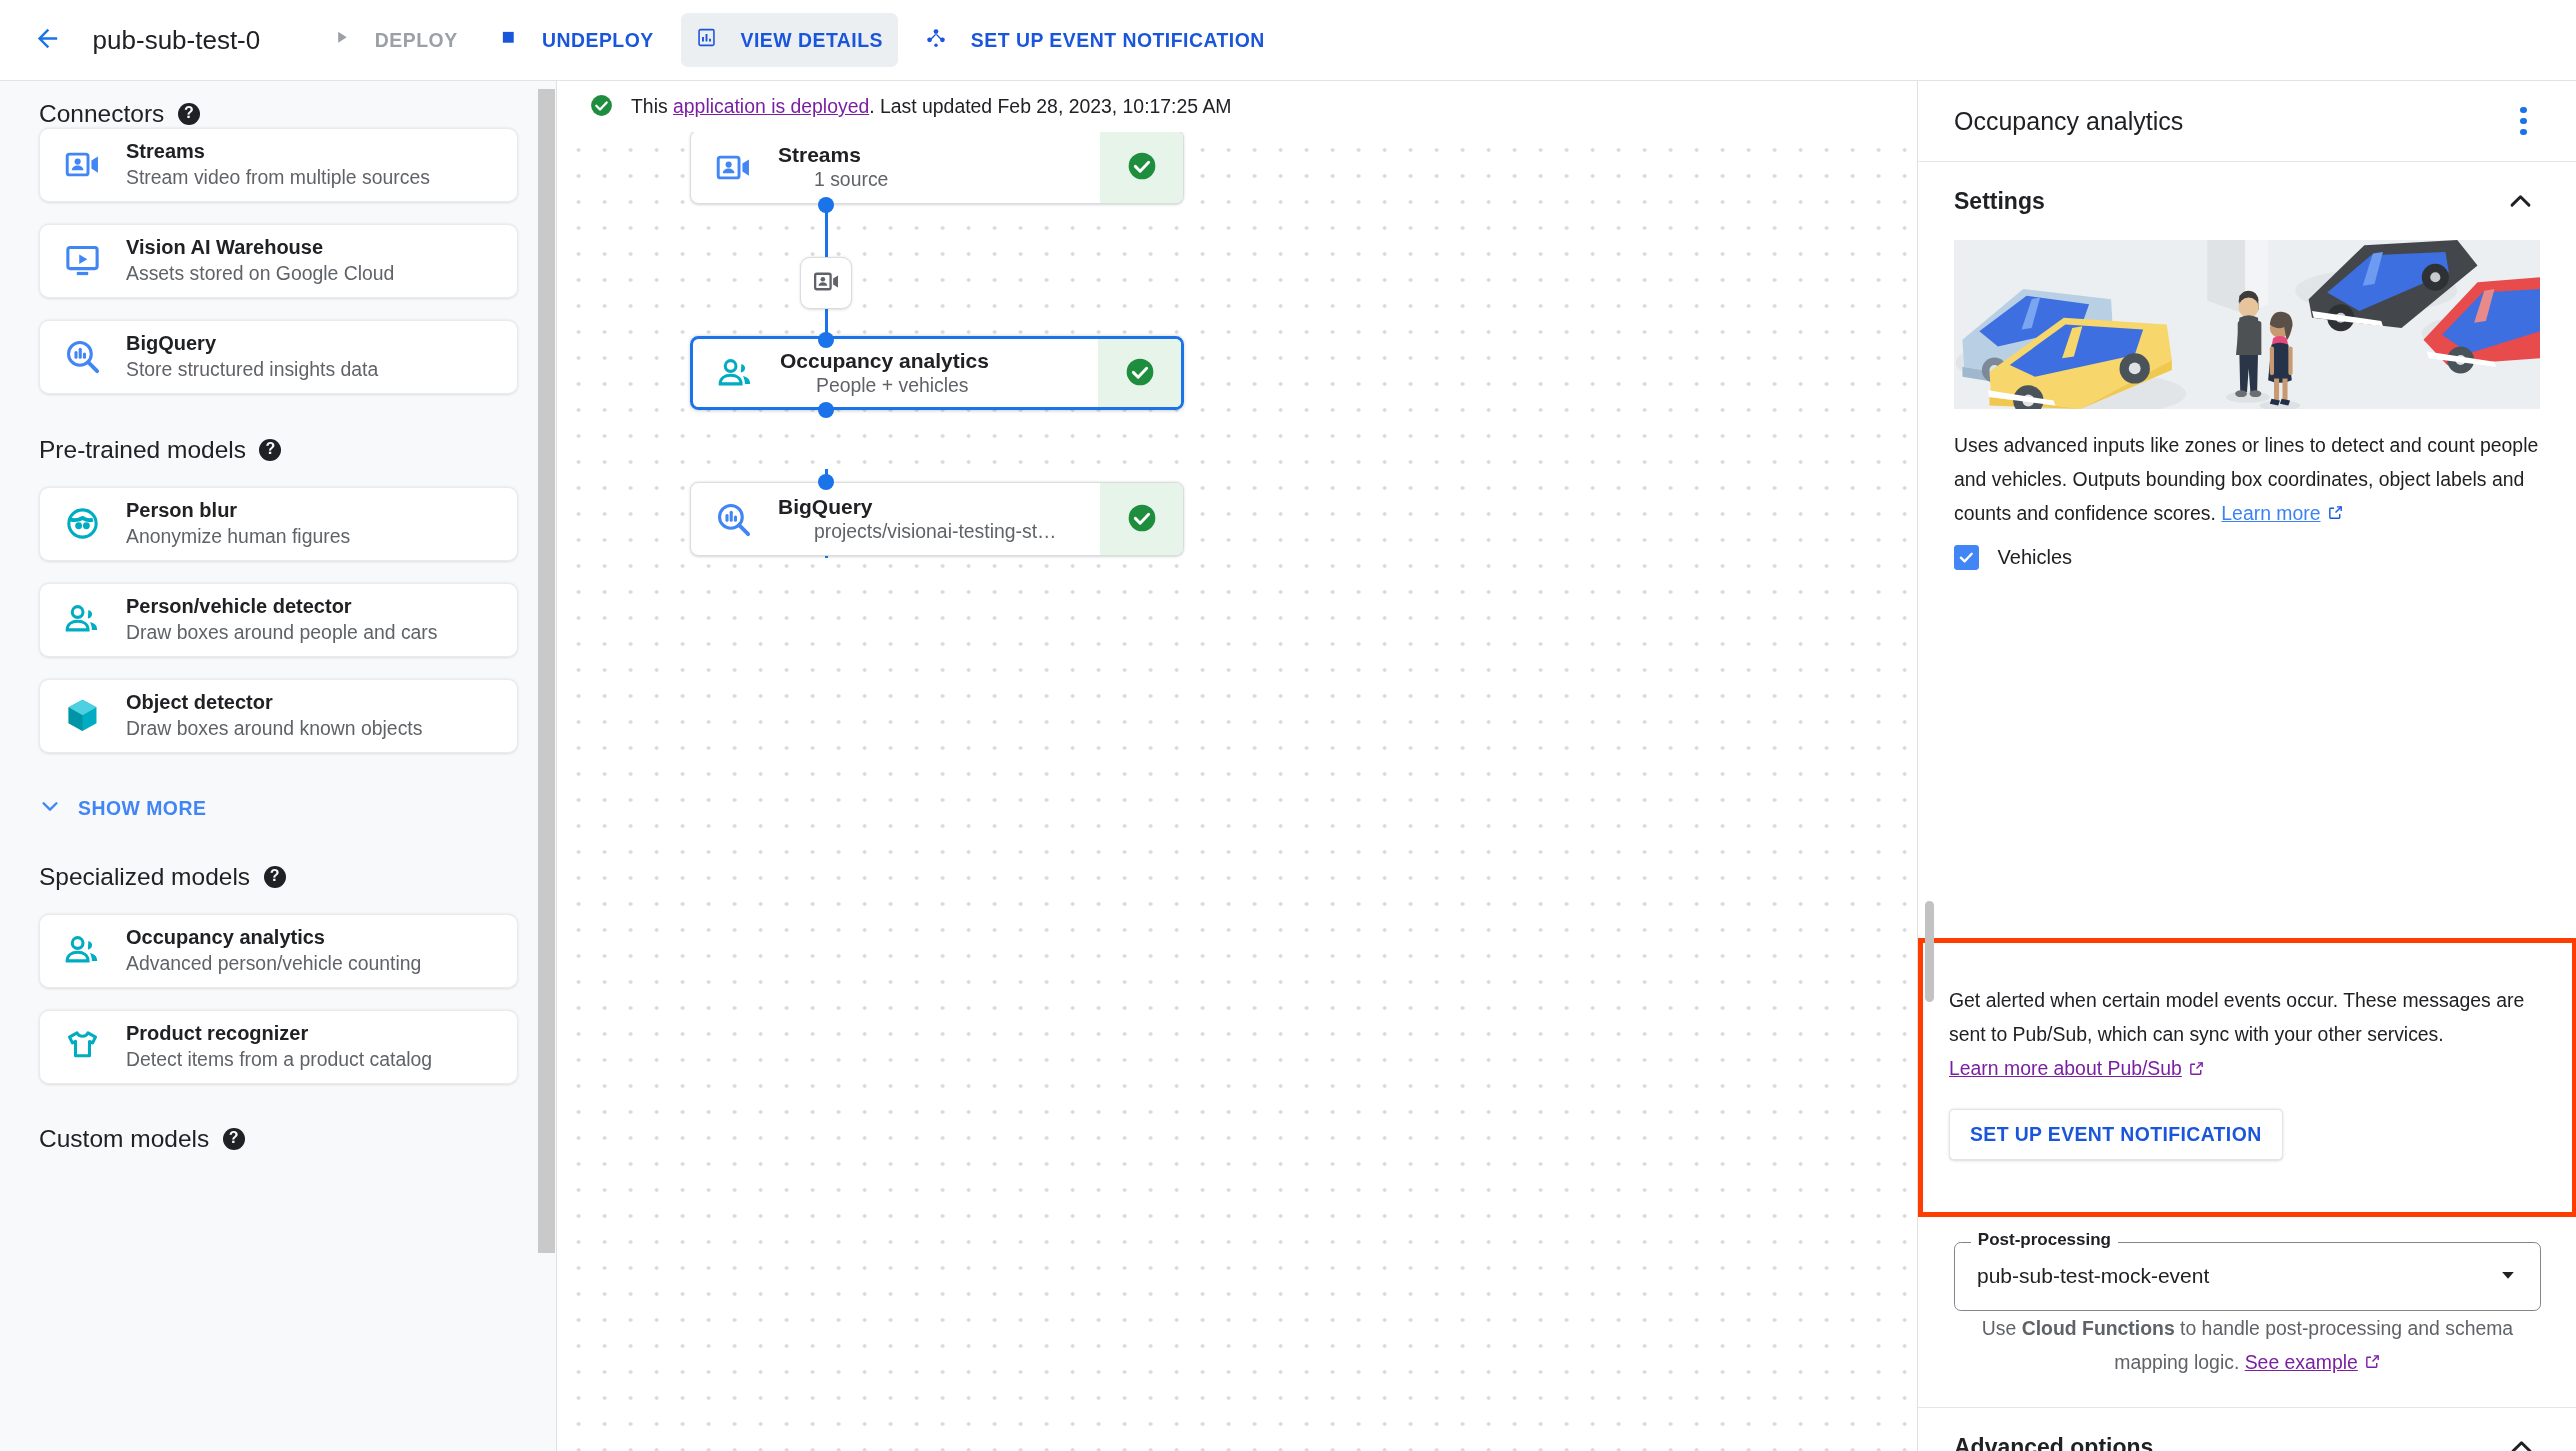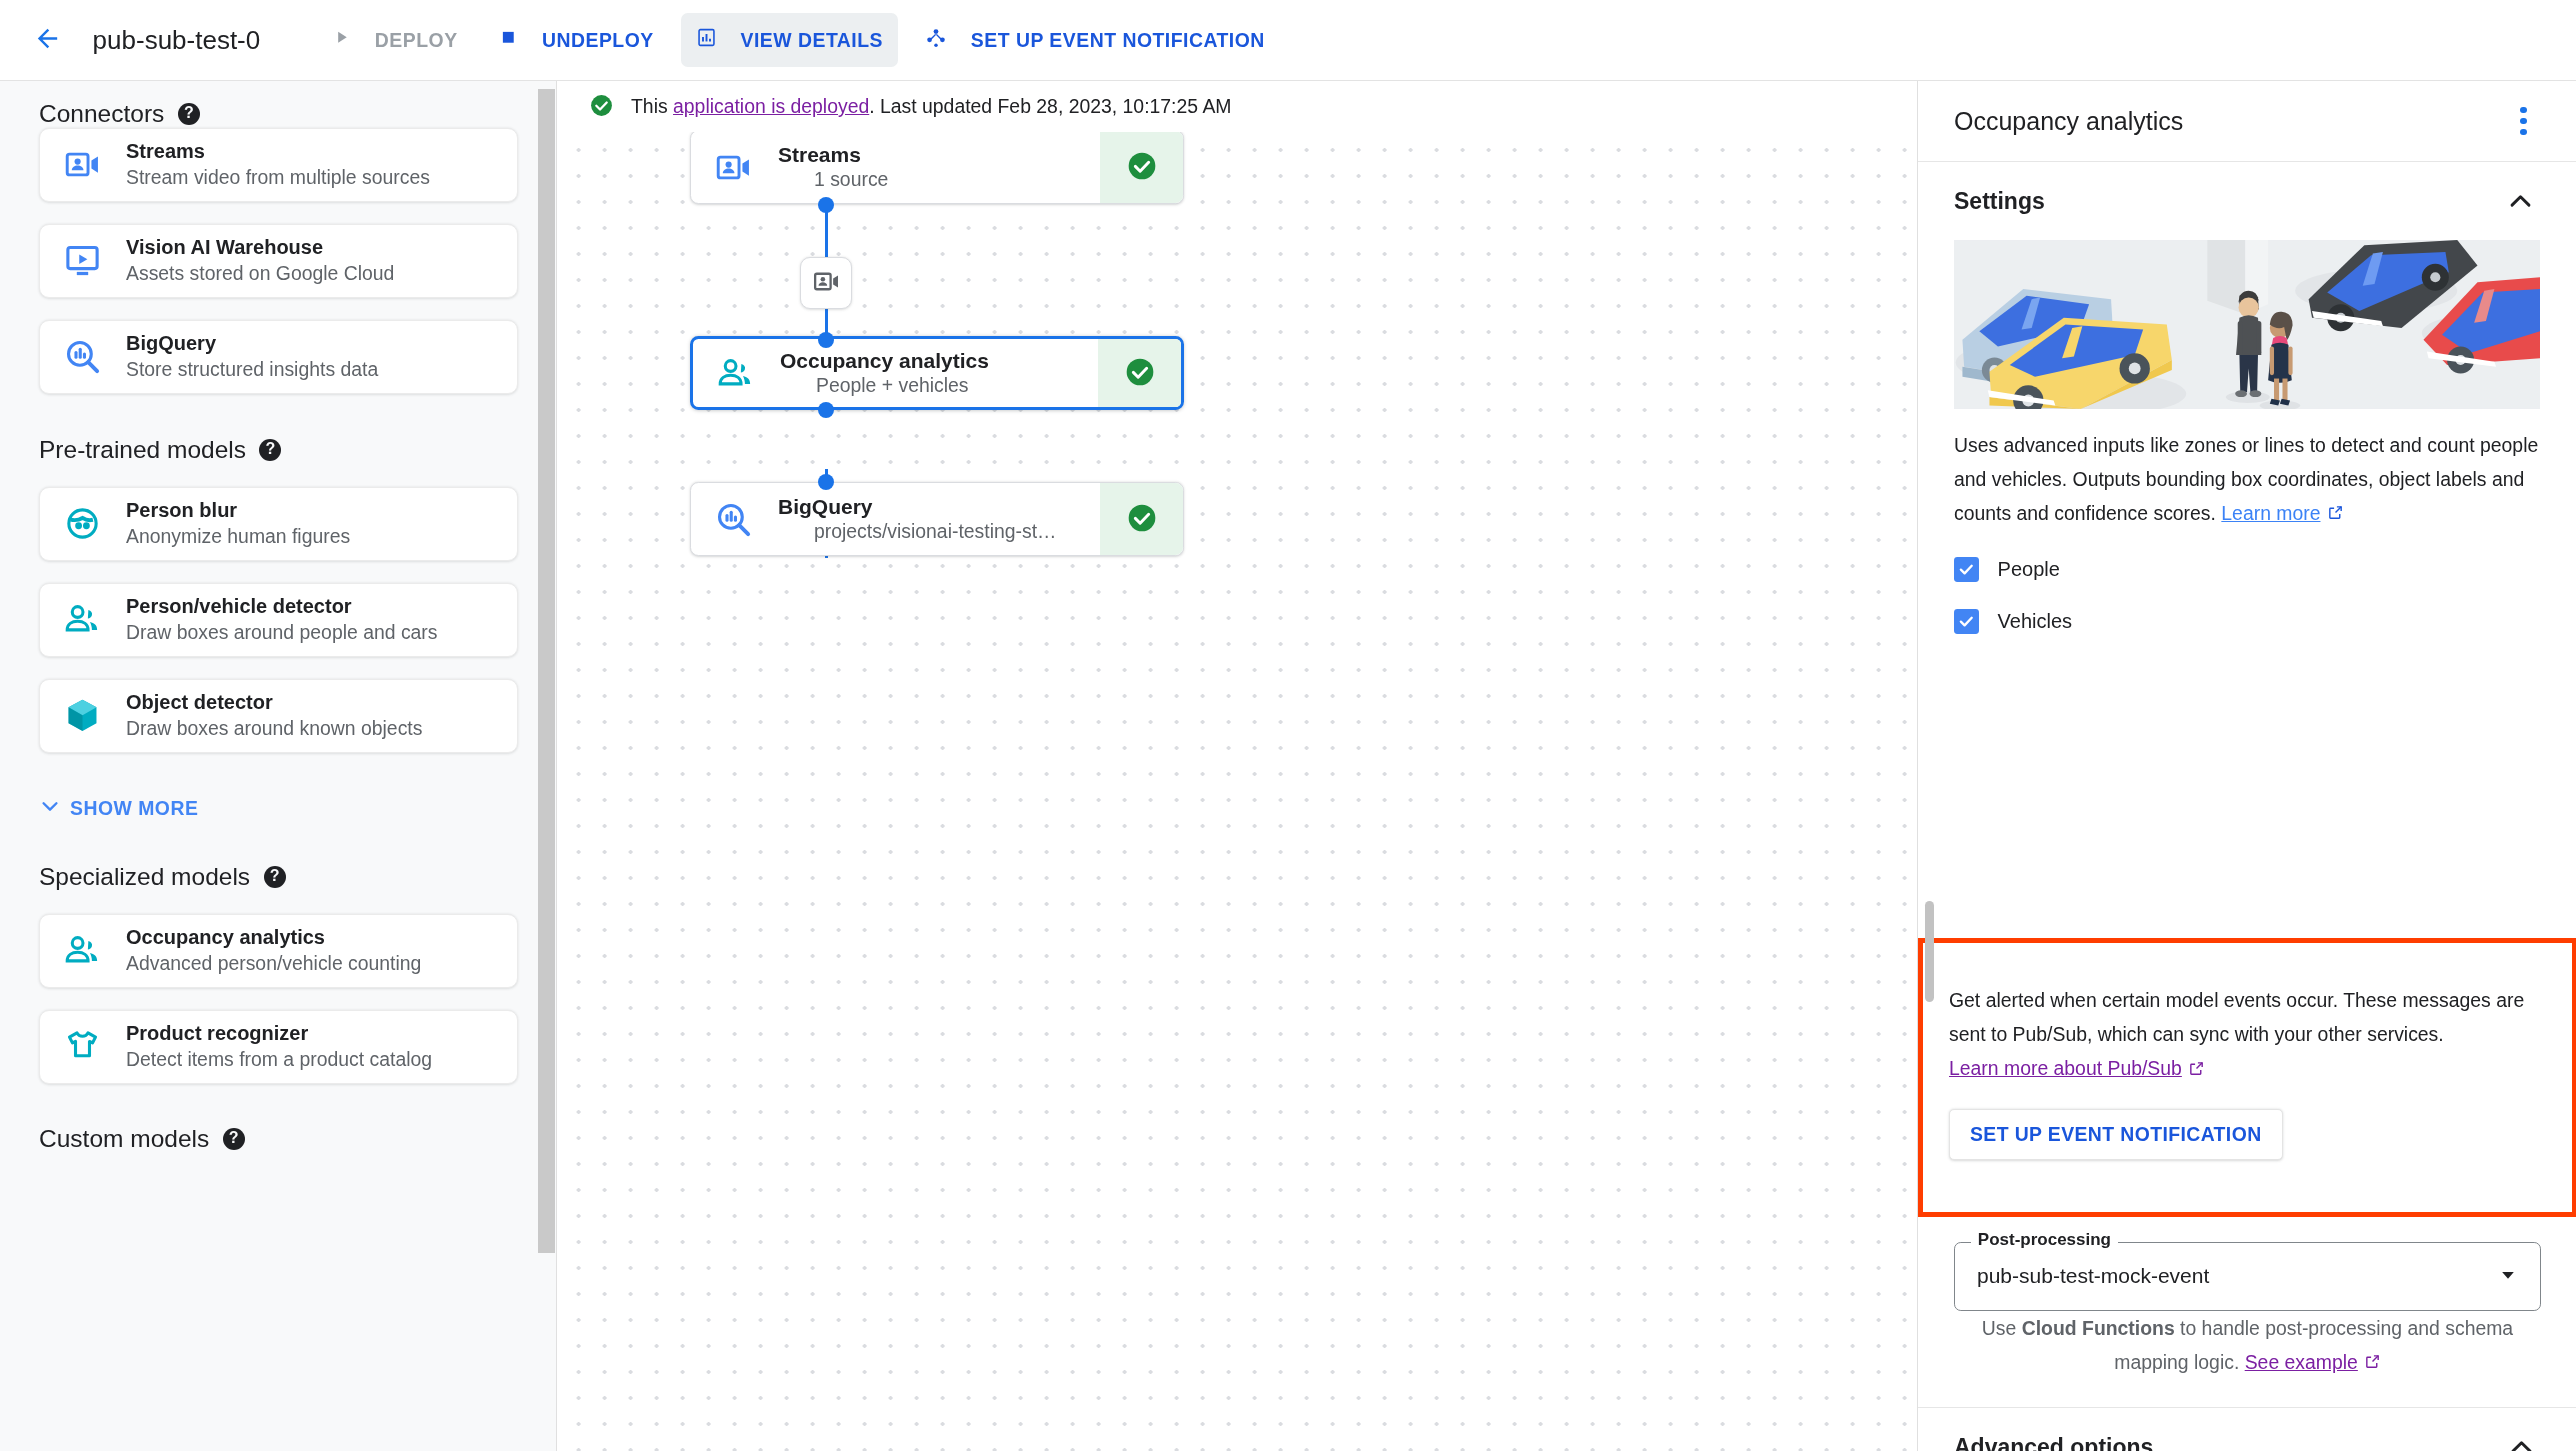--- a/index.html
+++ b/index.html
@@ -60,21 +60,21 @@
     border: 0.8px solid #ebebeb; border-radius: 10px;
     box-shadow: 0 0.8px 2.5px rgba(60,64,67,.14);
     height: 74px; display: flex; align-items: center;
     padding: 0 20px; cursor: pointer; gap: 22px;
   }
   .card-icn { width: 44px; height: 44px; flex: none; display: flex; align-items: center; justify-content: center; }
   .card-txt { display: flex; flex-direction: column; gap: 2.5px; min-width: 0; }
   .card-title { font-size: 20px; font-weight: 700; color: #202124; white-space: nowrap; }
   .card-sub { font-size: 19.4px; color: #5f6368; white-space: nowrap; }
   .show-more {
-    display: flex; align-items: center; gap: 9px;
+    display: flex; align-items: center; gap: 17px;
     color: #4285f4; font-size: 19.4px; font-weight: 600; letter-spacing: 0.5px;
     padding-left: 39px; cursor: pointer;
   }
   .sb-scroll {
     position: absolute; left: 538px; top: 8.4px; width: 17px; height: 1164px;
     background: #c9c9c9; border-radius: 0; cursor: pointer;
   }
 
   
   .canvas {
@@ -589,28 +589,20 @@
       </div>
 
       <p class="para" style="margin-top:18.6px;"><span>Uses advanced inputs like zones or lines to detect and count people and vehicles. Outputs bounding box coordinates, object labels and counts and confidence scores. </span><a class="lnk-blue">Learn more</a><span style="margin-left:6.8px;display:inline-block;vertical-align:-1.7px;">
         <svg width="17" height="17" viewBox="0 0 24 24" fill="none" stroke="#1a56db" stroke-width="2">
               <path d="M14 4h6v6"></path>
               <path d="M20 4l-8 8"></path>
               <path d="M18 14v5a1 1 0 01-1 1H5a1 1 0 01-1-1V7a1 1 0 011-1h5"></path>
             </svg>
       </span></p>
 
-      <div class="cbrow" style="margin-top:11.8px;">
-        <span class="cbox">
-          <svg width="18.6" height="18.6" viewBox="0 0 24 24" fill="none" stroke="#fff" stroke-width="3" stroke-linecap="round" stroke-linejoin="round">
-              <polyline points="5,12.5 9.8,17.2 19,7.5"></polyline>
-            </svg>
-        </span>
-        <span class="cblabel">People</span>
-      </div>
       <div class="cbrow">
         <span class="cbox">
           <svg width="18.6" height="18.6" viewBox="0 0 24 24" fill="none" stroke="#fff" stroke-width="3" stroke-linecap="round" stroke-linejoin="round">
               <polyline points="5,12.5 9.8,17.2 19,7.5"></polyline>
             </svg>
         </span>
         <span class="cblabel">Vehicles</span>
       </div>
     </div>
 

